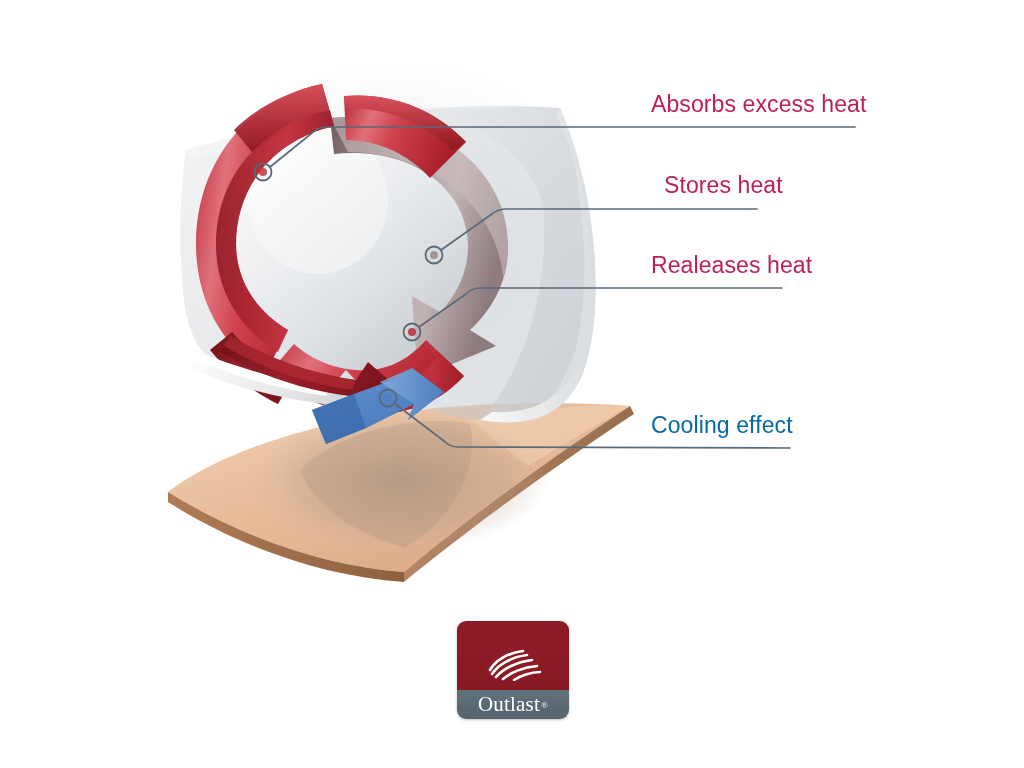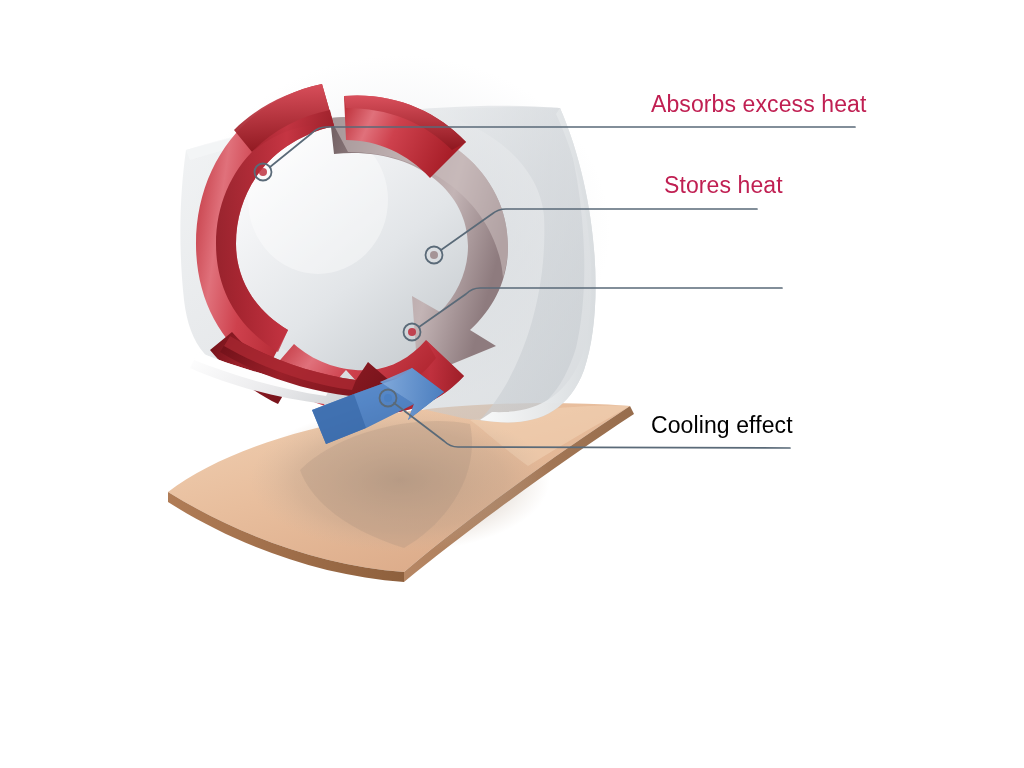--- a/index.html
+++ b/index.html
@@ -31,21 +31,21 @@
   .callout-label {
     position: absolute;
     white-space: nowrap;
     font-family: "Liberation Sans", sans-serif;
     font-size: 23px;
     font-weight: 400;
     letter-spacing: 0.1px;
     line-height: 1;
   }
   .label-heat { color: #C01F52; }
-  .label-cool { color: #000000; }
+  .label-cool { color: #0369a1; }
 
   #lbl-absorbs { left: 651px; top: 93px; }
   #lbl-stores  { left: 651px; top: 174px; margin-left: 13px; }
   #lbl-release { left: 651px; top: 254px; }
   #lbl-cooling { left: 651px; top: 414px; }
 
   
   #logo {
     position: absolute;
     left: 457px;
@@ -297,17 +297,38 @@
 
       <circle cx="388" cy="398" r="8.5" fill="none" stroke="#5A6A78" stroke-width="1.8"></circle>
       <circle cx="388" cy="398" r="4" fill="#4A7FC1" opacity="0.9"></circle>
     </g>
   </svg>
 
   <div id="lbl-absorbs" class="callout-label label-heat">Absorbs excess heat</div>
 
   <div id="lbl-stores" class="callout-label label-heat">Stores heat</div>
 
+  <div id="lbl-release" class="callout-label label-heat">Realeases heat</div>
 
   <div id="lbl-cooling" class="callout-label label-cool">Cooling effect</div>
 
+  <div id="logo">
+    <div id="logo-top"></div>
+    <div id="logo-bottom"></div>
+
+    <svg id="logo-swoosh" viewBox="0 0 64 40">
+      <path d="M4,28 C6,16 20,6 38,5 C54,4 62,11 60,20 C58,30 42,37 24,37 C12,37 5,34 4,28 Z" fill="#8E1C26"></path>
+      <g stroke="#FFFFFF" stroke-width="2.6" fill="none" stroke-linecap="round">
+        <path d="M9,29 C14,20 26,12 42,10"></path>
+        <path d="M11,33 C17,24 30,16 46,14"></path>
+        <path d="M15,36 C22,28 35,21 51,19"></path>
+        <path d="M22,38 C29,32 42,26 56,25"></path>
+        <path d="M33,39 C39,35 50,31 59,31"></path>
+      </g>
+    </svg>
+
+    <div id="logo-wordmark">
+      <span>Outlast</span>
+        <span class="reg">®</span>
+    </div>
+  </div>
 
 </div>
 
 </body></html>

